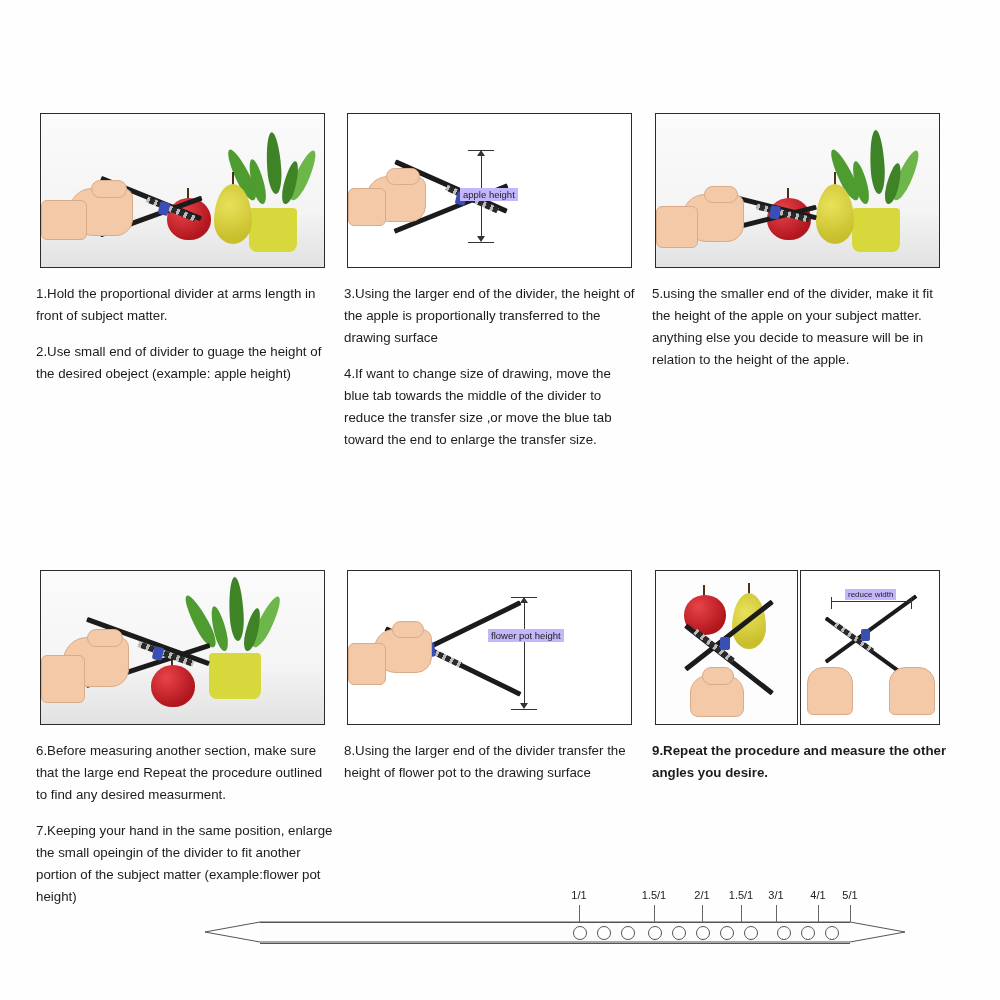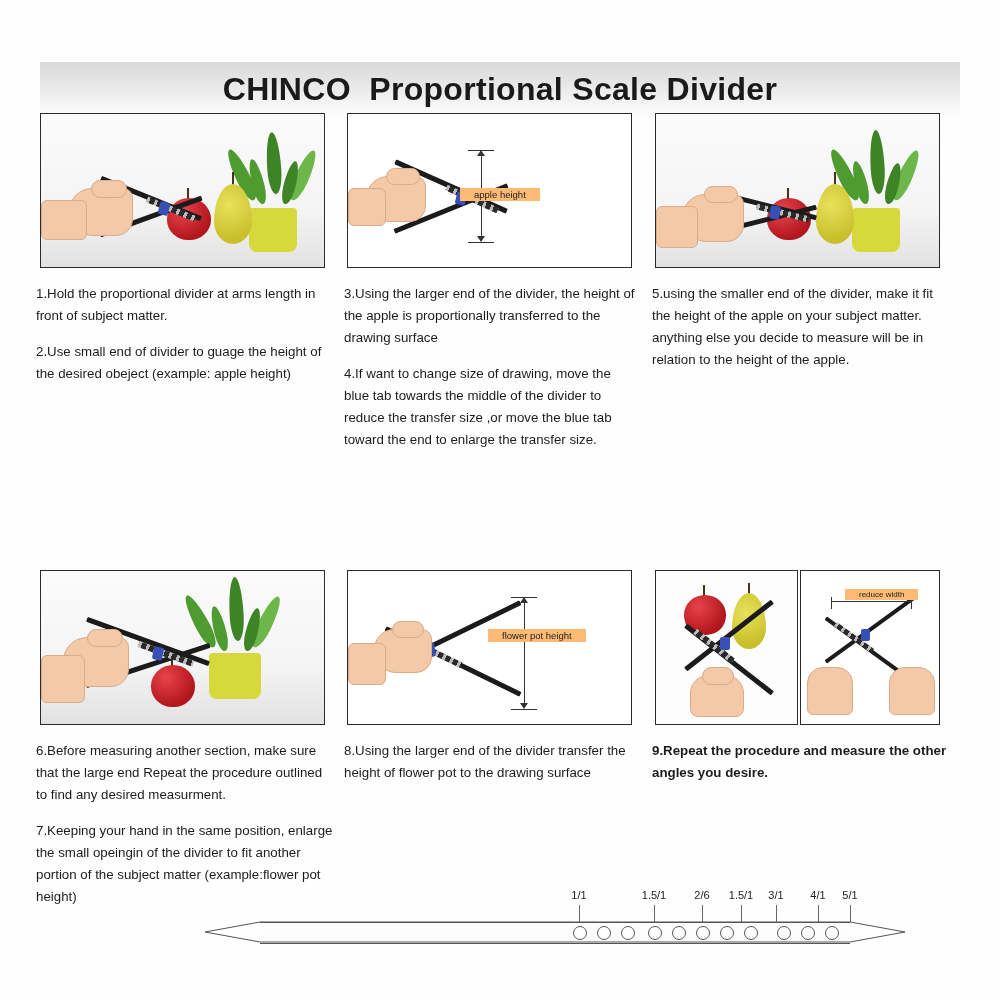--- a/index.html
+++ b/index.html
@@ -148,22 +148,22 @@
   }
   .meas-tick {
     position: absolute;
     background: #333;
     height: 1px;
   }
   .meas-label {
     position: absolute;
     font-size: 9.5px;
     color: #222;
-    background: #fdba74;
-    padding: 1px 14px;
+    background: #c4b5fd;
+    padding: 1px 3px;
     white-space: nowrap;
   }
   .arrow-up, .arrow-down {
     position: absolute;
     width: 0; height: 0;
     border-left: 4px solid transparent;
     border-right: 4px solid transparent;
   }
   .arrow-up { border-bottom: 6px solid #333; }
   .arrow-down { border-top: 6px solid #333; }
@@ -208,23 +208,20 @@
     width: 1px;
     height: 17px;
     background: #666;
   }
 </style>
 </head>
 <body>
 
 <div class="page">
 
-  <div class="title-bar">
-    <div class="title-text">CHINCO  Proportional Scale Divider</div>
-  </div>
 
   <div class="photo" style="left:40px; top:113px; width:285px; height:155px;">
     <div class="bg-wall"></div>
     <div class="bg-floor"></div>
 
     <div class="pot" style="left:208px; top:94px; width:48px; height:44px;"></div>
     <div class="leaf dark" style="left:228px; top:18px; width:14px; height:62px; transform:rotate(-4deg);"></div>
     <div class="leaf" style="left:206px; top:30px; width:14px; height:56px; transform:rotate(-26deg);"></div>
     <div class="leaf light" style="left:244px; top:32px; width:14px; height:54px; transform:rotate(24deg);"></div>
     <div class="leaf" style="left:216px; top:44px; width:12px; height:46px; transform:rotate(-14deg);"></div>
@@ -420,21 +417,21 @@
     <div class="hole" style="left:596px;"></div>
     <div class="hole" style="left:620px;"></div>
 
     <div class="ratio-tick" style="left:374px;"></div>
     <div class="ratio-label" style="left:374px;">1/1</div>
 
     <div class="ratio-tick" style="left:449px;"></div>
     <div class="ratio-label" style="left:449px;">1.5/1</div>
 
     <div class="ratio-tick" style="left:497px;"></div>
-    <div class="ratio-label" style="left:497px;">2/6</div>
+    <div class="ratio-label" style="left:497px;">2/1</div>
 
     <div class="ratio-tick" style="left:536px;"></div>
     <div class="ratio-label" style="left:536px;">1.5/1</div>
 
     <div class="ratio-tick" style="left:571px;"></div>
     <div class="ratio-label" style="left:571px;">3/1</div>
 
     <div class="ratio-tick" style="left:613px;"></div>
     <div class="ratio-label" style="left:613px;">4/1</div>
 

